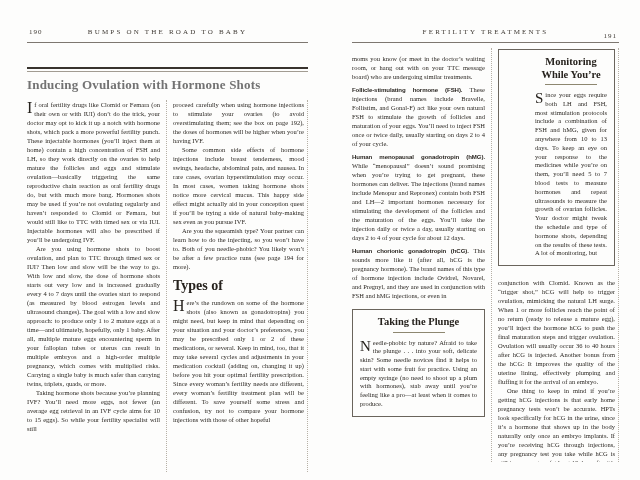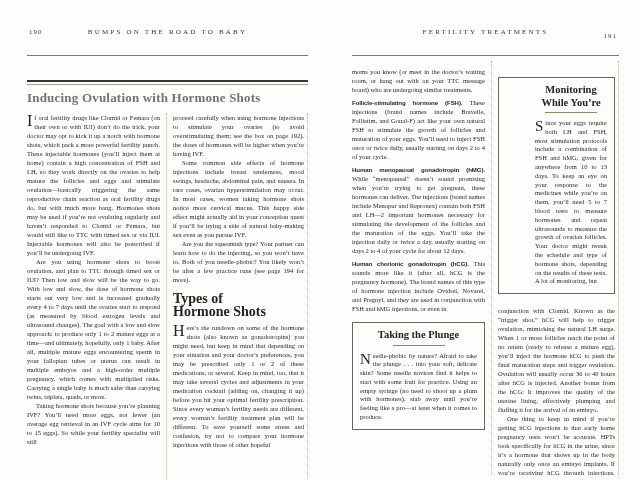--- a/index.html
+++ b/index.html
@@ -4,21 +4,21 @@
 <style>
   html,body{margin:0;padding:0;}
   body{width:640px;height:480px;background:#fdfdfc;position:relative;
        font-family:"Liberation Serif", serif;color:#2b2722;
        -webkit-font-smoothing:antialiased;}
   .page{position:absolute;top:28px;}
   .page-left{left:27px;width:281px;}
   .page-right{left:352px;width:267px;}
 
   .pghead{position:relative;text-align:center;font-size:7px;letter-spacing:2.2px;
-          color:#3f3a34;border-bottom:1px solid #7d7770;padding-bottom:18px;height:9px;}
+          color:#3f3a34;border-bottom:1px solid #7d7770;padding-bottom:5px;height:9px;}
   .pgnum-left{position:absolute;left:2px;top:0;letter-spacing:1px;}
   .pgnum-right{position:absolute;right:2px;top:4px;letter-spacing:1px;}
 
   .scotch{margin-top:24px;height:2px;border-top:2px solid #38332d;border-bottom:1px solid #a29c92;}
   .chapter-title{font-size:13px;font-weight:bold;color:#737373;margin:5px 0 7px 0;letter-spacing:0.2px;}
 
   .cols{display:flex;align-items:flex-start;}
   .bodycol{font-size:6.5px;line-height:9px;text-align:justify;overflow:hidden;}
   .lcol1{width:133px;height:372px;padding-right:6px;border-right:1px dotted #b6b0a6;}
   .lcol2{flex:1;height:372px;padding-left:6px;padding-right:3px;border-right:1px dotted #b6b0a6;}
@@ -31,21 +31,21 @@
   .gap{margin-top:4px;}
   .dropcap{float:left;font-size:16px;line-height:13px;padding:1px 2px 0 0;color:#26221d;}
   .boxdrop{float:left;font-size:15px;line-height:12px;padding:1px 2px 0 0;color:#26221d;}
 
   .section-heading{font-weight:bold;font-size:14px;line-height:12.5px;margin:9px 0 5px 0;color:#26221d;}
   .section-heading span{display:block;}
 
   .lead{font-family:"Liberation Sans", sans-serif;font-weight:bold;font-size:6.1px;letter-spacing:-0.1px;}
 
   .box{border:1px solid #6a645c;padding:6px 7px 7px 7px;background:#fdfdfc;}
-  .box-mon{margin-top:16px;padding-left:36px;}
+  .box-mon{margin-top:1px;padding-left:36px;}
   .box-plunge{margin-top:9px;}
   .box-title{text-align:center;font-weight:bold;font-size:10.5px;line-height:12.5px;color:#26221d;}
   .box-title span{display:block;}
   .box-rule{width:52px;height:1px;background:#8d8770;margin:3px auto 6px auto;}
   .box-body{font-size:6.5px;line-height:8.8px;text-align:justify;}
 
   .mt6{margin-top:6px;}
   .mt12{margin-top:12px;}
 </style>
 </head>
@@ -63,21 +63,20 @@
       <p><span class="dropcap">I</span><span>f oral fertility drugs like Clomid or Femara (on their own or with IUI) don’t do the trick, your doctor may opt to kick it up a notch with hormone shots, which pack a more powerful fertility punch. These injectable hormones (you’ll inject them at home) contain a high concentration of FSH and LH, so they work directly on the ovaries to help mature the follicles and eggs and stimulate ovulation—basically triggering the same reproductive chain reaction as oral fertility drugs do, but with much more bang. Hormones shots may be used if you’re not ovulating regularly and haven’t responded to Clomid or Femara, but would still like to TTC with timed sex or via IUI. Injectable hormones will also be prescribed if you’ll be undergoing IVF.</span></p>
       <p class="ind">Are you using hormone shots to boost ovulation, and plan to TTC through timed sex or IUI? Then low and slow will be the way to go. With low and slow, the dose of hormone shots starts out very low and is increased gradually every 4 to 7 days until the ovaries start to respond (as measured by blood estrogen levels and ultrasound changes). The goal with a low and slow approach: to produce only 1 to 2 mature eggs at a time—and ultimately, hopefully, only 1 baby. After all, multiple mature eggs encountering sperm in your fallopian tubes or uterus can result in multiple embryos and a high-order multiple pregnancy, which comes with multiplied risks. Carrying a single baby is much safer than carrying twins, triplets, quads, or more.</p>
       <p class="ind">Taking hormone shots because you’re planning IVF? You’ll need more eggs, not fewer (an average egg retrieval in an IVF cycle aims for 10 to 15 eggs). So while your fertility specialist will still</p>
     </div>
     <div class="bodycol lcol2">
       <p>proceed carefully when using hormone injections to stimulate your ovaries (to avoid overstimulating them; see the box on page 192), the doses of hormones will be higher when you’re having IVF.</p>
       <p class="ind">Some common side effects of hormone injections include breast tenderness, mood swings, headache, abdominal pain, and nausea. In rare cases, ovarian hyperstimulation may occur. In most cases, women taking hormone shots notice more cervical mucus. This happy side effect might actually aid in your conception quest if you’ll be trying a side of natural baby-making sex even as you pursue IVF.</p>
       <p class="ind">Are you the squeamish type? Your partner can learn how to do the injecting, so you won’t have to. Both of you needle-phobic? You likely won’t be after a few practice runs (see page 194 for more).</p>
       <div class="section-heading">
         <span>Types of</span>
-        <span>Hormone Shots</span>
       </div>
       <p><span class="dropcap">H</span><span>ere’s the rundown on some of the hormone shots (also known as gonadotropins) you might need, but keep in mind that depending on your situation and your doctor’s preferences, you may be prescribed only 1 or 2 of these medications, or several. Keep in mind, too, that it may take several cycles and adjustments in your medication cocktail (adding on, changing it up) before you hit your optimal fertility prescription. Since every woman’s fertility needs are different, every woman’s fertility treatment plan will be different. To save yourself some stress and confusion, try not to compare your hormone injections with those of other hopeful</span></p>
     </div>
   </div>
 </div>
 
 <div class="page page-right">
   <div class="pghead">
     <span>FERTILITY TREATMENTS</span>
     <span class="pgnum-right">191</span>

